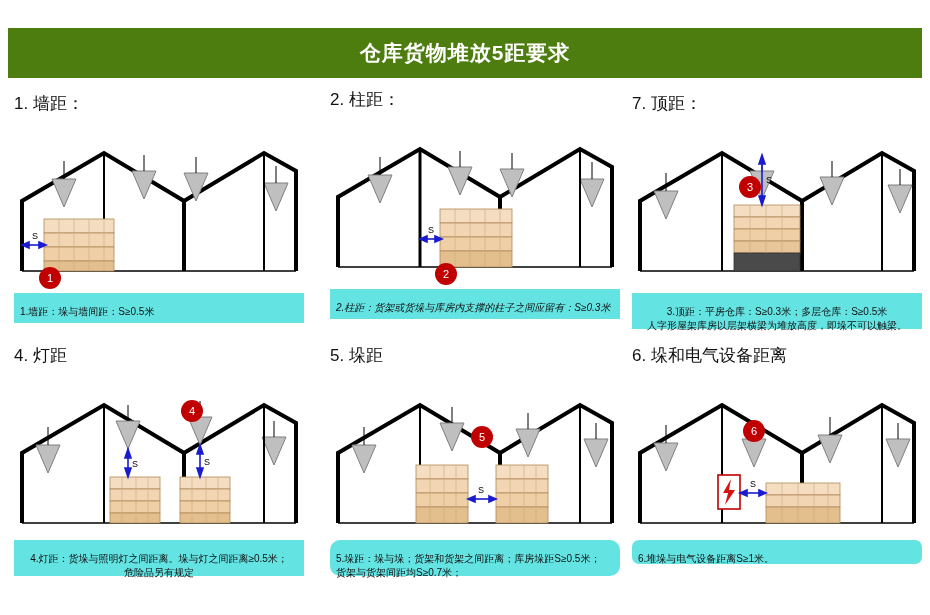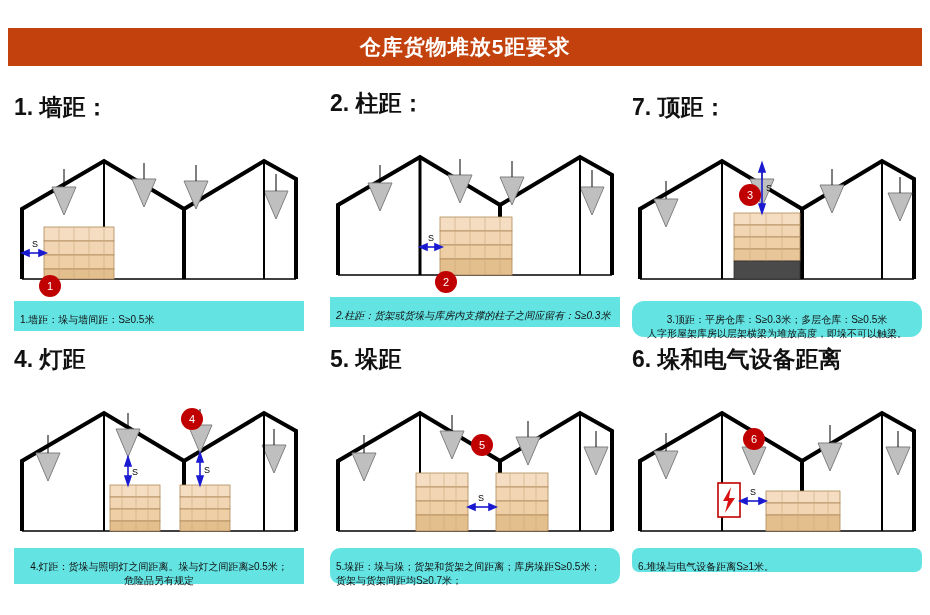--- a/index.html
+++ b/index.html
@@ -18,39 +18,39 @@
     position: absolute;
     left: 0; top: 0;
     width: 930px;
     height: 615px;
   }
   .title-bar {
     position: absolute;
     left: 8px;
     top: 28px;
     width: 914px;
-    height: 38px;
-    background: #c2410c;
+    height: 50px;
+    background: #4d7c0f;
     display: flex;
     align-items: center;
     justify-content: center;
   }
   .title-bar .title-text {
     color: #ffffff;
     font-size: 21px;
     font-weight: bold;
     letter-spacing: 1px;
   }
   .panel {
     position: absolute;
   }
   .panel-heading {
-    font-size: 23px;
+    font-size: 17px;
     color: #111111;
-    font-weight: bold;
+    font-weight: normal;
     margin: 0 0 6px 0;
     white-space: nowrap;
   }
   .svgbox {
     display: block;
   }
   .caption {
     background: #64e3e3;
     color: #111111;
     font-size: 10px;
@@ -209,21 +209,21 @@
 
       <g stroke="#1a1ad0" stroke-width="1.6" fill="#1a1ad0">
         <line x1="130" y1="40" x2="130" y2="80"></line>
         <polygon points="130,34 127,43 133,43"></polygon>
         <polygon points="130,84 127,75 133,75"></polygon>
       </g>
       <text x="134" y="62" font-size="9" fill="#000000" font-family="Liberation Sans, sans-serif">S</text>
       <circle cx="118" cy="66" r="11" fill="#c00000"></circle>
       <text x="118" y="70" font-size="11" fill="#ffffff" text-anchor="middle" font-family="Liberation Sans, sans-serif">3</text>
     </svg>
-    <div class="caption center" style="width:290px; height:36px; margin-top:-8px;border-radius:12px;">
+    <div class="caption center" style="width:290px; height:36px; margin-top:-8px;">
       <span class="line">3.顶距：平房仓库：S≥0.3米；多层仓库：S≥0.5米</span>
       <span class="line">人字形屋架库房以层架横梁为堆放高度，即垛不可以触梁。</span>
     </div>
   </div>
 
   <div class="panel" style="left:14px; top:344px; width:290px;">
     <div class="panel-heading">4. 灯距</div>
     <svg class="svgbox" width="290" height="175" viewBox="0 0 290 175">
       <polyline points="8,150 8,80 90,32 170,80 170,150" fill="none" stroke="#000000" stroke-width="4"></polyline>
       <polyline points="170,80 250,32 282,50 282,150" fill="none" stroke="#000000" stroke-width="4"></polyline>

